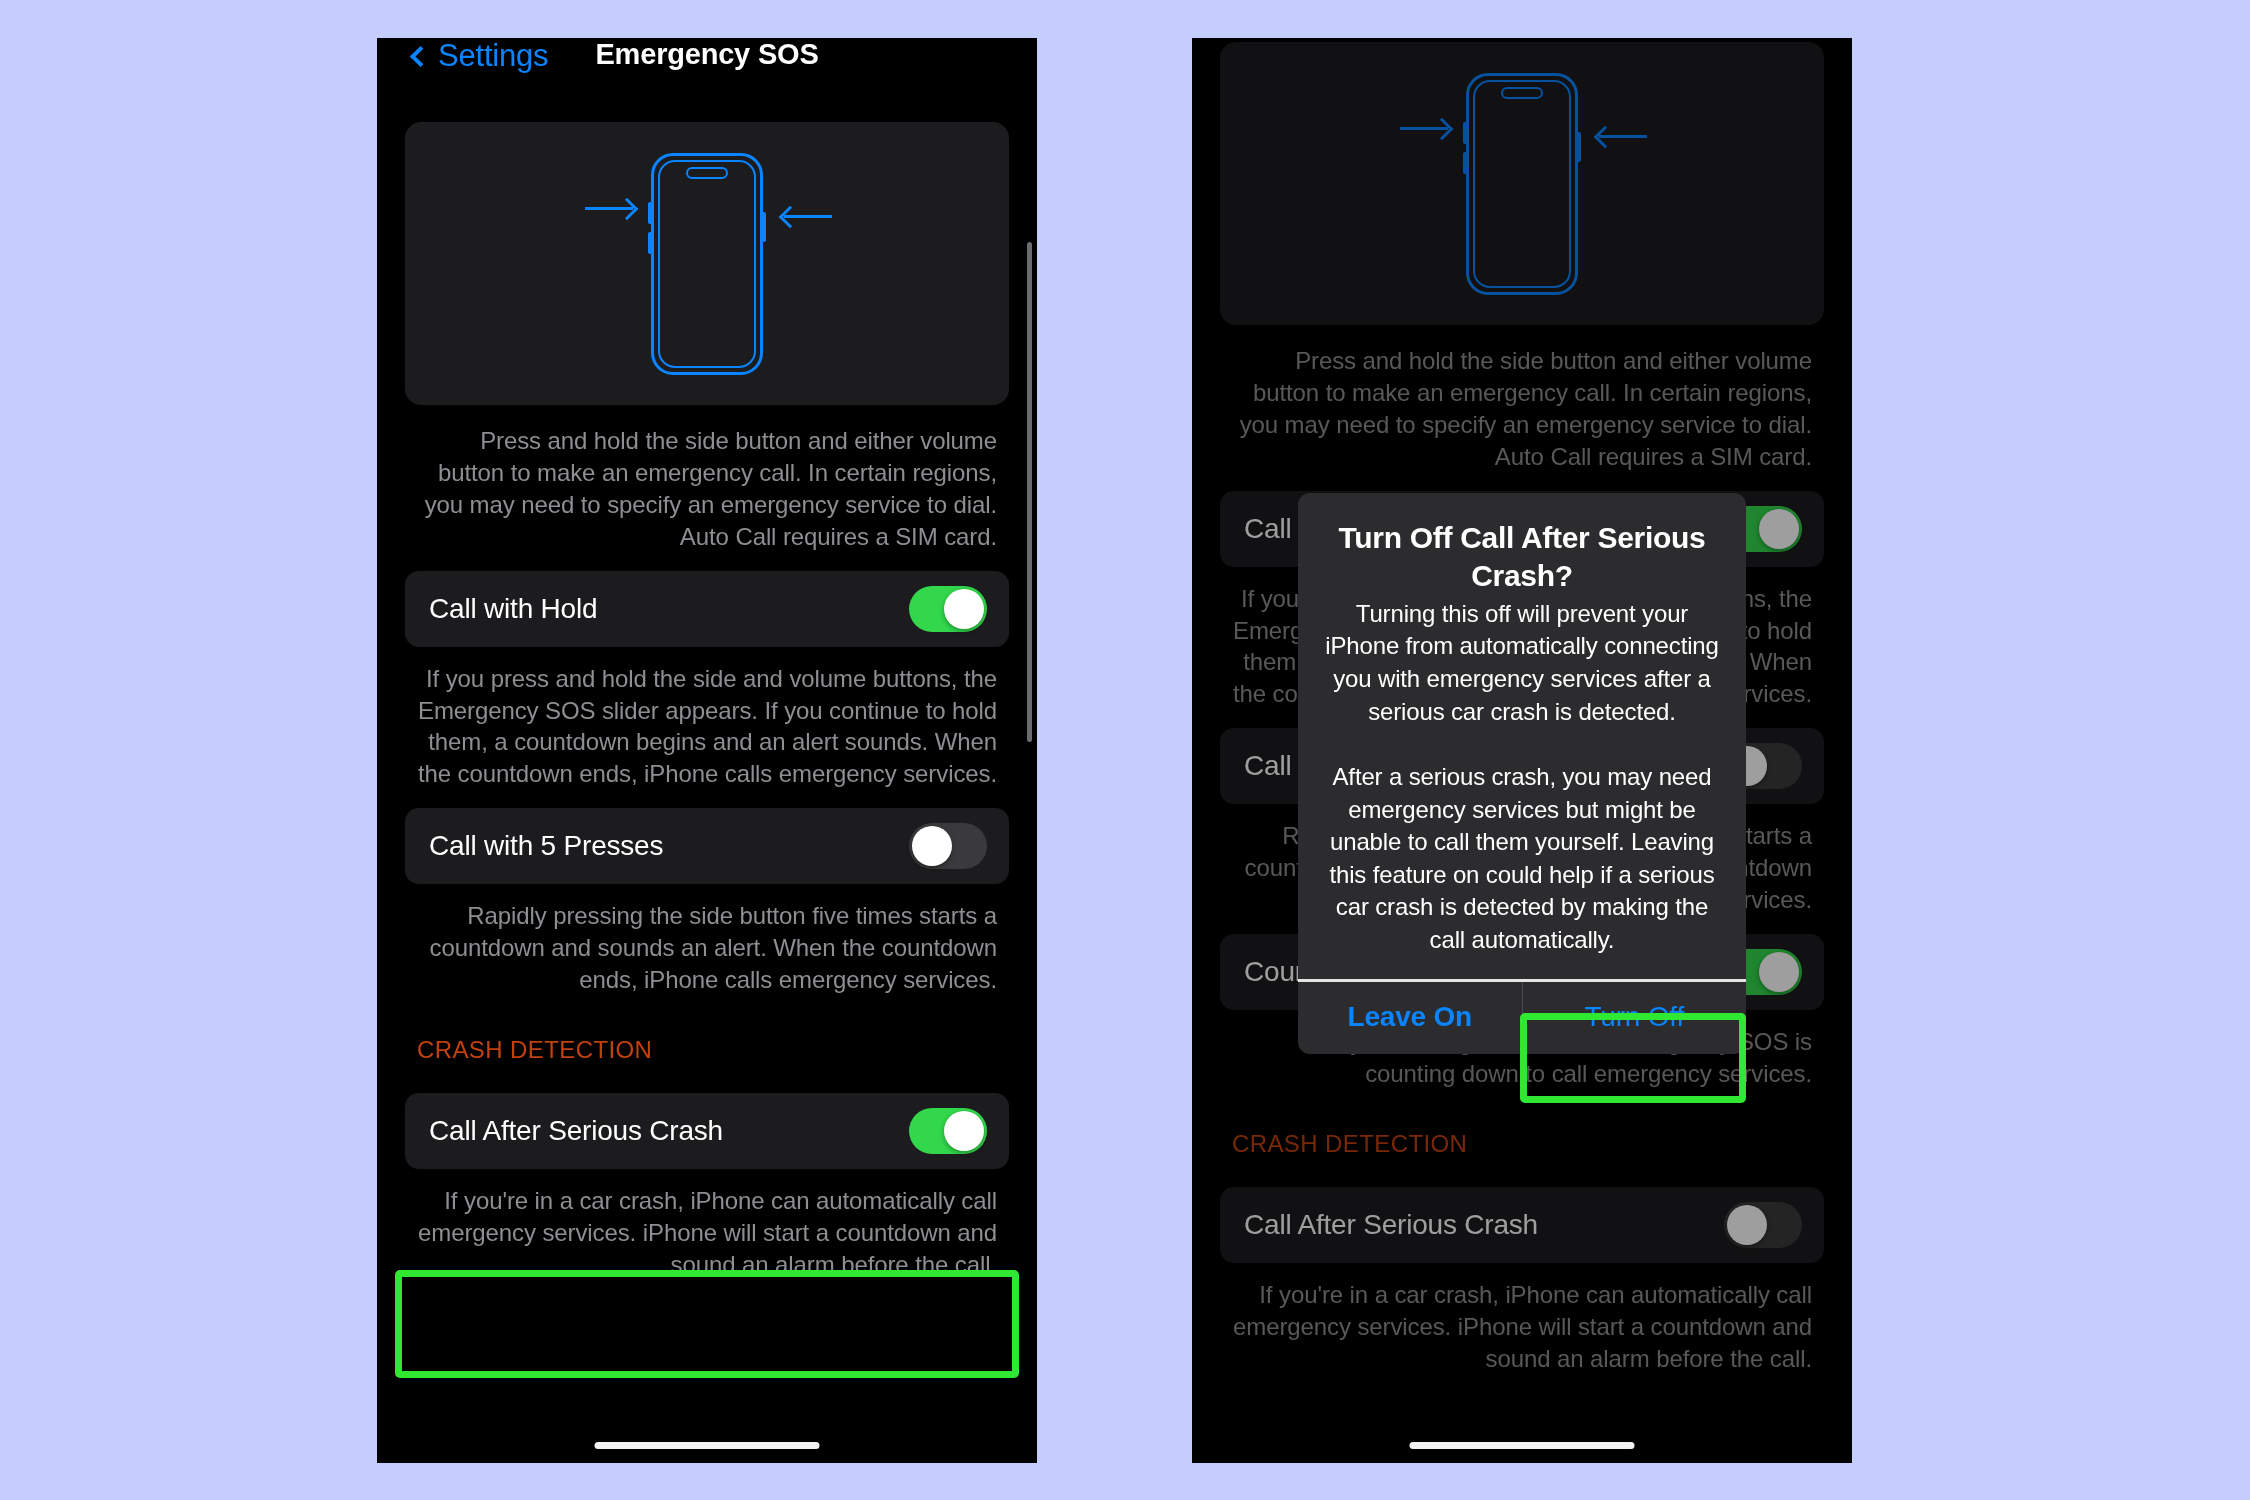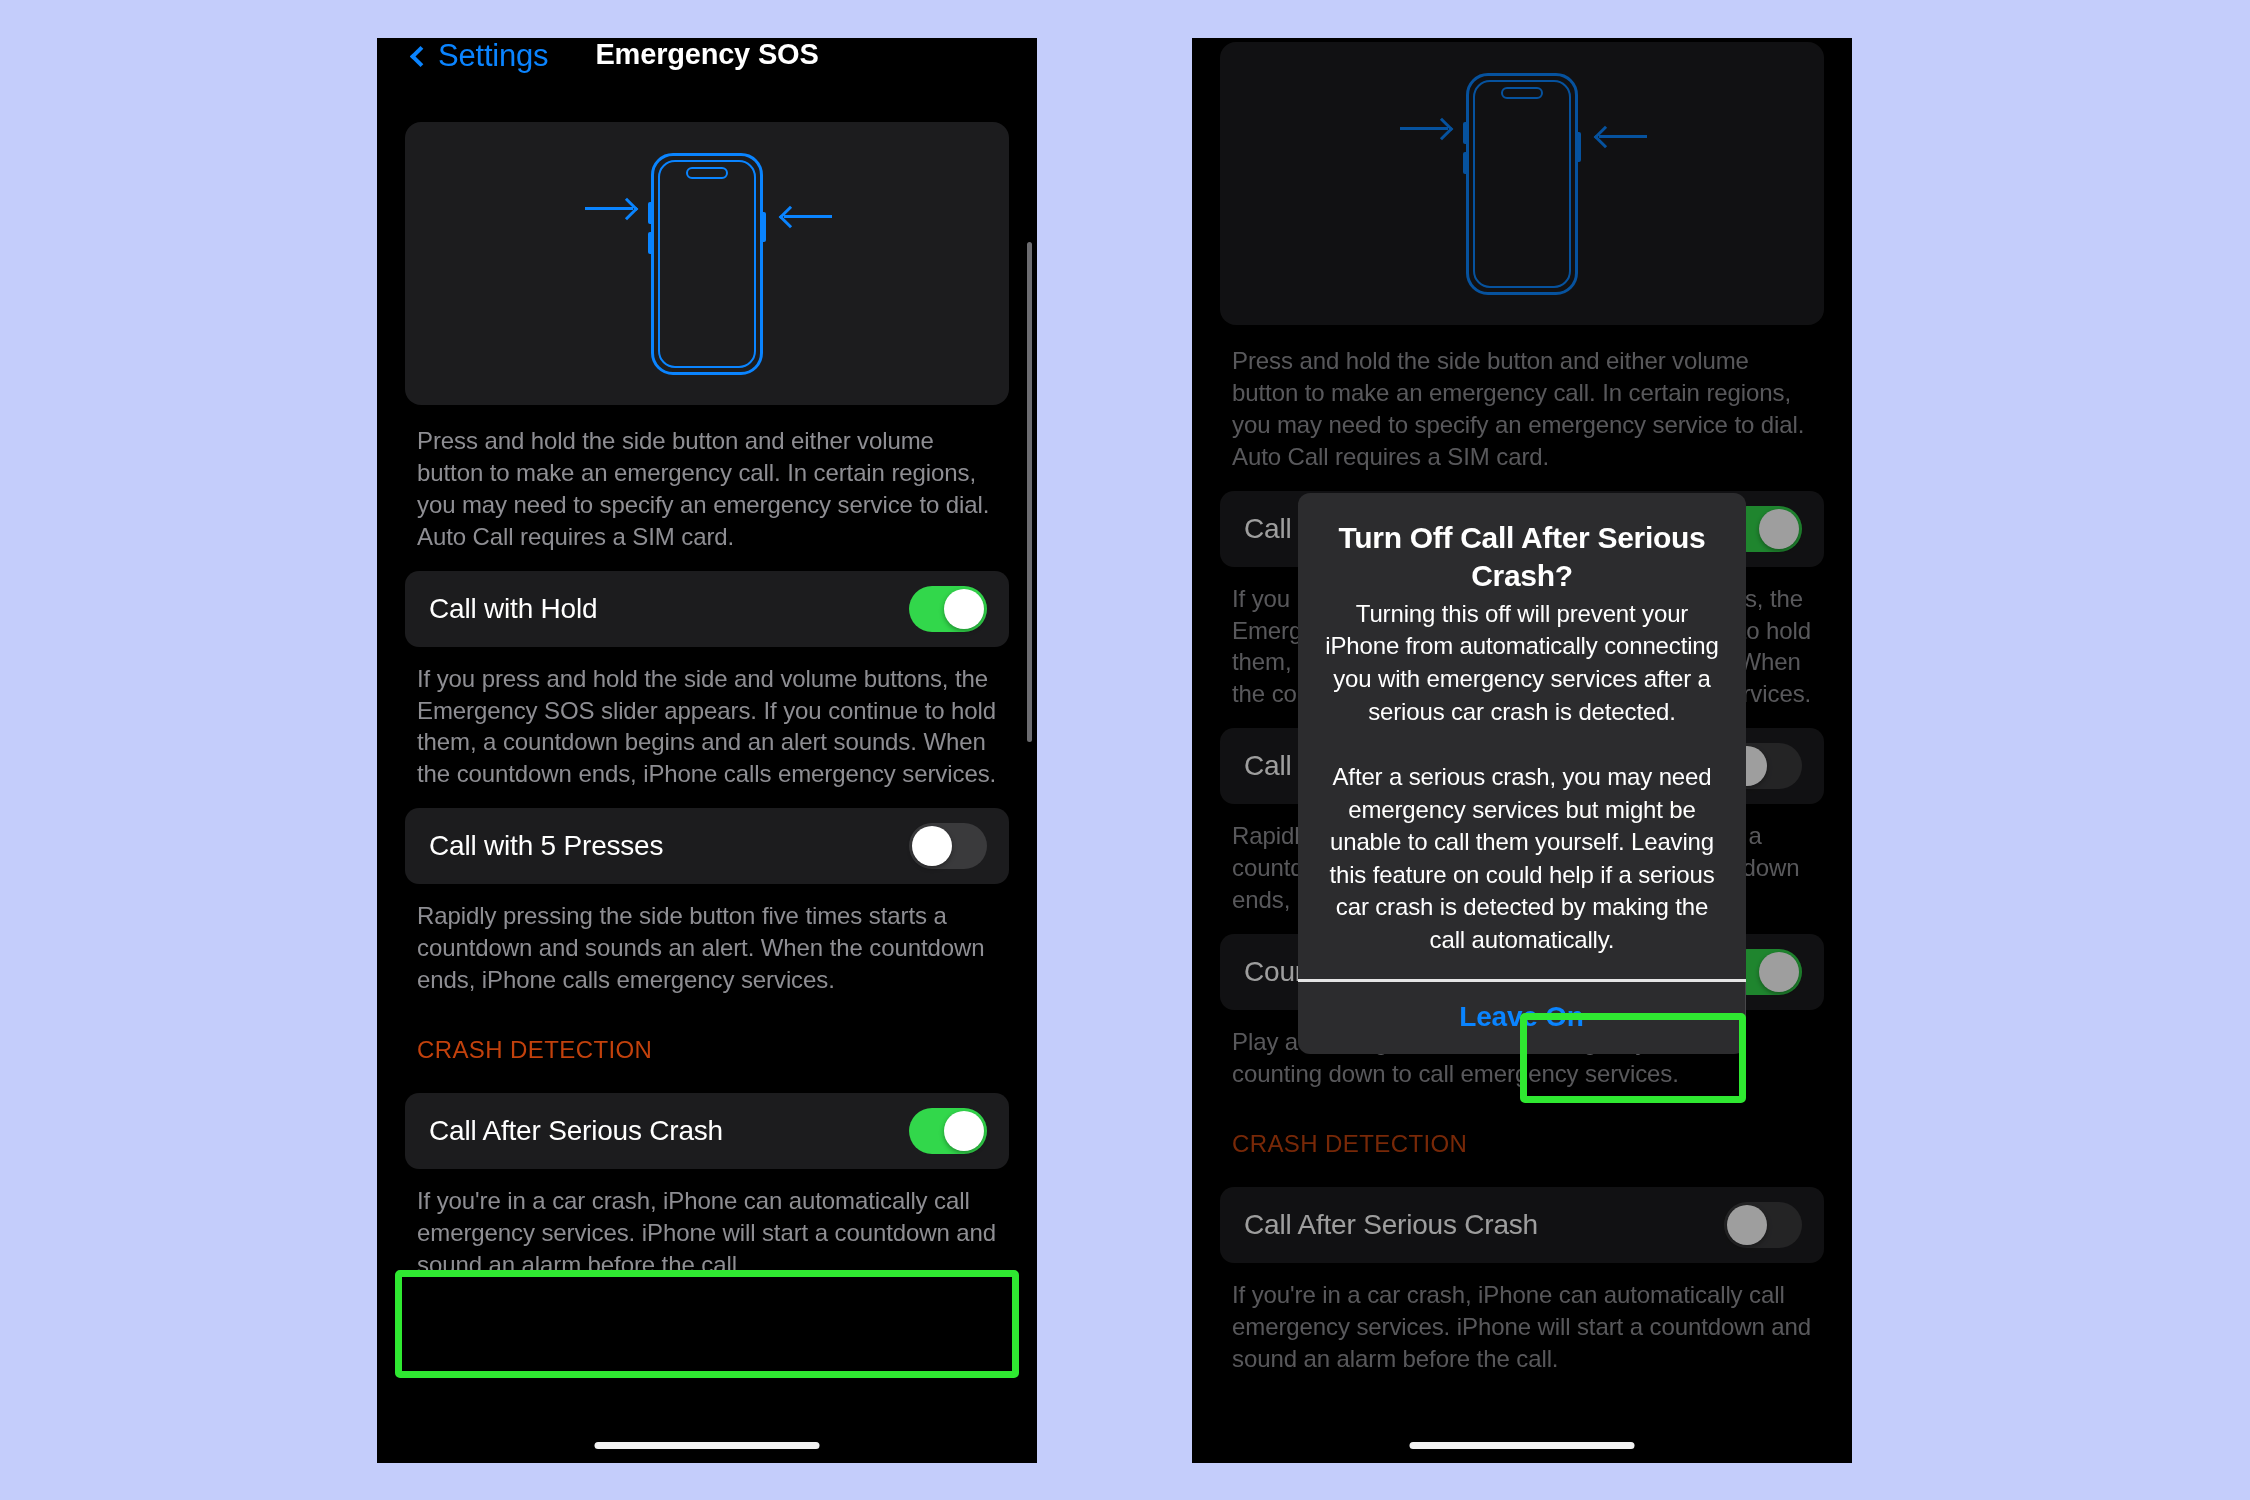--- a/index.html
+++ b/index.html
@@ -138,21 +138,21 @@
   .arrow-r { right: 25px; width: 48px; top: 66px; }
   .arrow-r::after {
     content: ""; position: absolute; left: -2px; top: -6px;
     width: 13px; height: 13px;
     border-top: 3.5px solid #0a84ff; border-left: 3.5px solid #0a84ff;
     transform: rotate(-45deg);
   }
 
   .footnote {
     color: #8e8e93; font-size: 24px; line-height: 1.33;
-    padding: 20px 12px 0 12px; letter-spacing: -0.1px;
+    padding: 20px 12px 0 12px; letter-spacing: -0.1px; text-align: right;
   }
   .footnote.tight { padding-top: 16px; }
 
   .group-header {
     color: #c2410c; font-size: 24px; letter-spacing: 0.4px;
     padding: 40px 12px 11px 12px; text-transform: uppercase;
   }
 
   .row {
     background: #1c1c1e; border-radius: 14px;
@@ -380,20 +380,21 @@
       <div class="alert">
         <div class="alert-body">
           <div class="alert-title">Turn Off Call After Serious Crash?</div>
           <div class="alert-msg">Turning this off will prevent your iPhone from automatically connecting you with emergency services after a serious car crash is detected.
 
 After a serious crash, you may need emergency services but might be unable to call them yourself. Leaving this feature on could help if a serious car crash is detected by making the call automatically.</div>
         </div>
         <div class="alert-actions">
           <div class="alert-btn bold">Leave On</div>
           <div class="alert-divider"></div>
+          <div class="alert-btn">Turn Off</div>
         </div>
       </div>
     </div>
 
     <div class="highlight" style="left:328px; top:975px; width:226px; height:90px;"></div>
 
     <div class="home-ind"></div>
   </div>
 
 </div>

